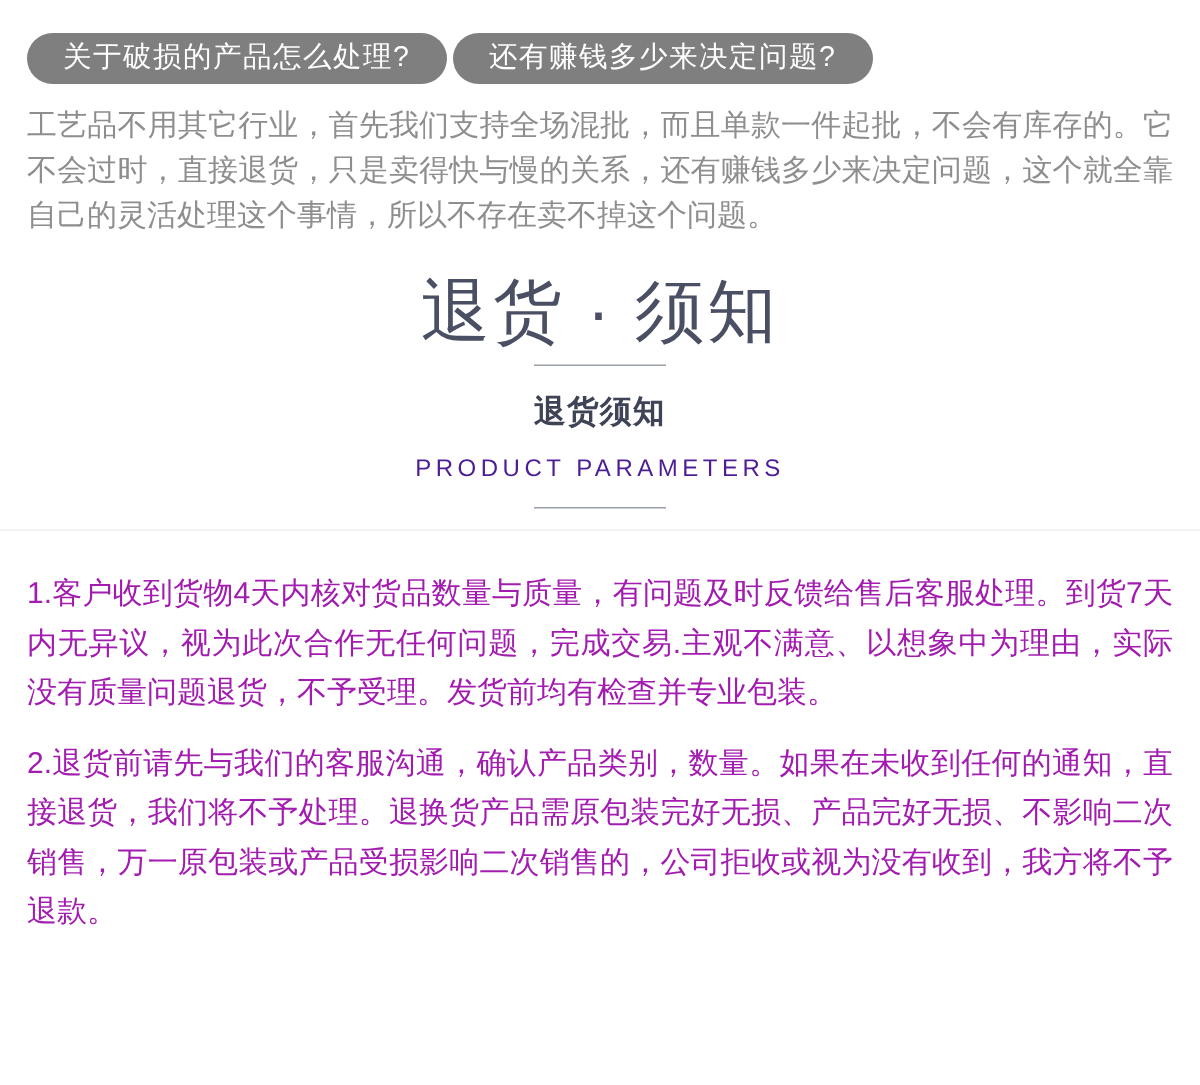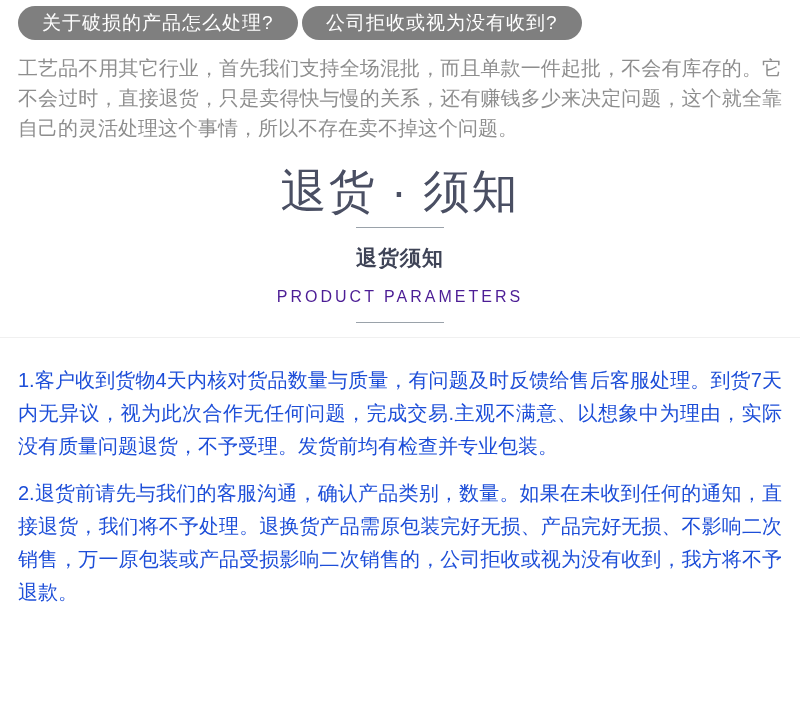--- a/index.html
+++ b/index.html
@@ -6,21 +6,21 @@
     margin: 0;
     padding: 0;
     background: #ffffff;
     font-family: "Liberation Sans", "DejaVu Sans", sans-serif;
   }
   .page {
     width: 800px;
     height: 723px;
     background: #ffffff;
     box-sizing: border-box;
-    padding-top: 6px;
+    padding-top: 22px;
     overflow: hidden;
   }
   .content {
     padding: 0 18px;
   }
   .faq-banner {
     display: inline-block;
     background: #7f7f7f;
     color: #ffffff;
     font-size: 19px;
@@ -76,36 +76,36 @@
     height: 1px;
     background: #f0f0f0;
     margin-top: 14px;
   }
   .notes {
     padding: 26px 18px 0 18px;
   }
   .note-paragraph {
     font-size: 20px;
     line-height: 33px;
-    color: #1d4ed8;
+    color: #a21caf;
     margin: 0 0 14px 0;
     text-align: justify;
   }
 </style>
 </head>
 <body>
 
 <div class="page">
 
   <div class="content">
 
     <div class="faq-banner">关于破损的产品怎么处理?</div>
 
 
-    <div class="faq-banner">公司拒收或视为没有收到?</div>
+    <div class="faq-banner">还有赚钱多少来决定问题?</div>
 
     <p class="faq-answer">工艺品不用其它行业，首先我们支持全场混批，而且单款一件起批，不会有库存的。它不会过时，直接退货，只是卖得快与慢的关系，还有赚钱多少来决定问题，这个就全靠自己的灵活处理这个事情，所以不存在卖不掉这个问题。</p>
 
   </div>
 
   <div>
     <div class="returns-title">退货 · 须知</div>
 
     <div class="returns-subtitle">
       <span class="subtitle-line"></span>

